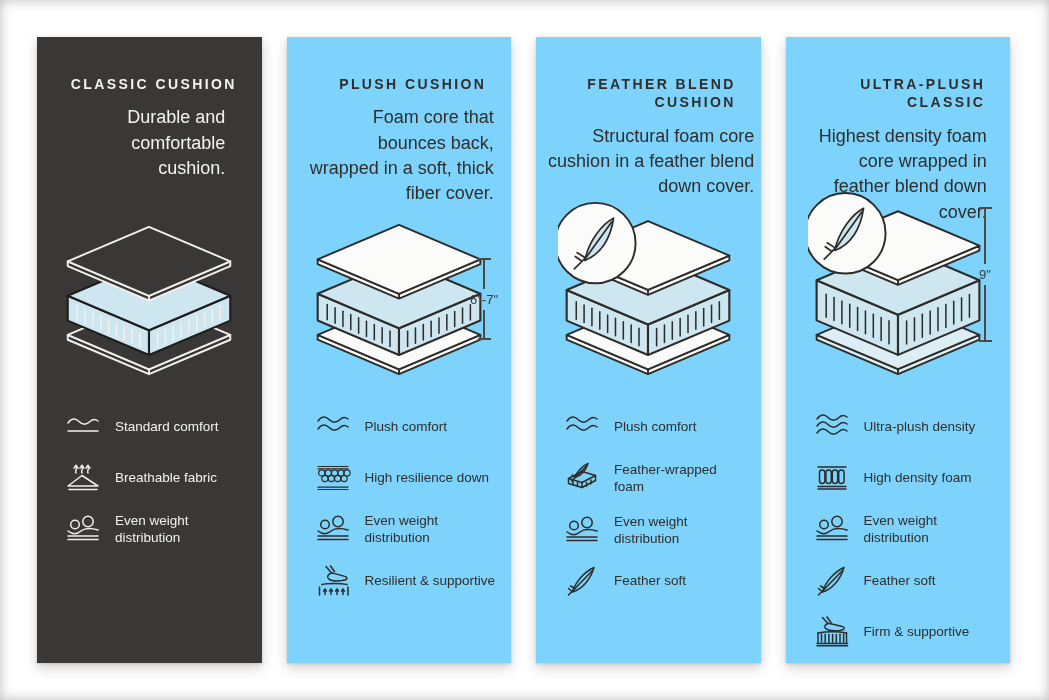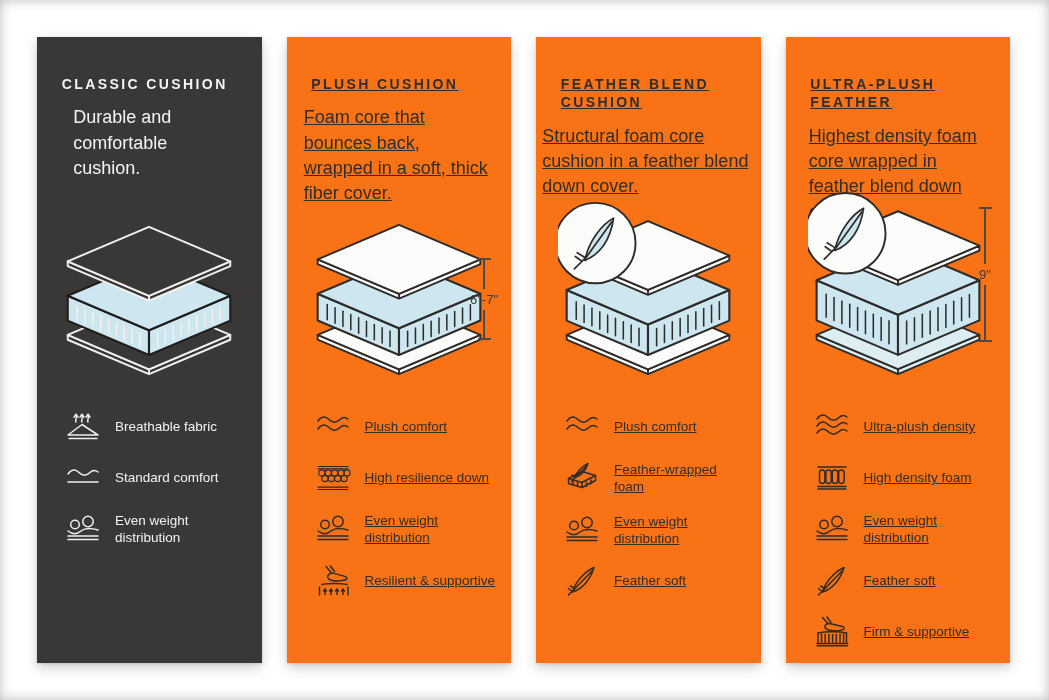--- a/index.html
+++ b/index.html
@@ -9,22 +9,22 @@
     background:#ffffff;
     font-family:"Liberation Sans", sans-serif;
   }
   .page-shadow{ position:absolute; inset:0; pointer-events:none; z-index:50;
     box-shadow: inset 0 0 12px rgba(60,60,65,.35); }
   .board{ position:absolute; left:37px; top:37px; width:973px; height:626px;
     display:flex; gap:25px; }
   .card{ flex:1 1 0; display:flex; flex-direction:column; align-items:center;
     box-shadow:0 5px 12px rgba(0,0,0,.18), 0 1px 3px rgba(0,0,0,.12); }
   .card.dark{ background:#3a3836; color:#f4f3f1; }
-  .card.light{ background:#f97316; color:#2f2e2c;text-decoration:underline; }
-  .card-header{ height:152px; padding-top:38px; text-align:left; width:100%; }
+  .card.light{ background:#7dd3fc; color:#2f2e2c; }
+  .card-header{ height:152px; padding-top:38px; text-align:right; width:100%; }
   .card-title{ margin:0 auto; font-size:14px; font-weight:bold; letter-spacing:2.4px;
     line-height:1.32; max-width:175px; }
   .card-desc{ margin:12px auto 0; font-size:18px; line-height:1.4; }
   .card:nth-child(1) .card-desc{ max-width:152px; }
   .card:nth-child(2) .card-desc{ max-width:190px; }
   .card:nth-child(3) .card-desc{ max-width:212px; }
   .card:nth-child(4) .card-desc{ max-width:178px; }
   .illus{ height:213px; width:100%; position:relative; display:flex;
     justify-content:center; align-items:flex-end; padding-bottom:24px; }
   .measure{ position:absolute; display:flex; flex-direction:column; align-items:center;
@@ -86,40 +86,40 @@
       <path d="M94 74 V79" stroke="#f2f1ee" stroke-width="2"></path>
       <path d="M94 2 L179 38 L94 74 L9 38 Z" fill="#3a3836" stroke="#f2f1ee" stroke-width="2" stroke-linejoin="round"></path>
 
   </svg>
 
     </div>
     <ul class="features">
         <li class="feature-row">
       <span class="ficon">
             <svg width="36" height="32" viewBox="0 0 36 32" fill="none" stroke="currentColor" stroke-width="1.5" stroke-linecap="round" stroke-linejoin="round">
+              <path d="M3 12 C6.5 7 10.5 7 14 10.5 C17.5 14 21.5 14 25 10.5 C27.5 8 30.5 8 33 10"></path>
+              <path d="M3 20 H33"></path>
+            </svg>
+          </span>
+      <span class="flabel">Standard comfort</span>
+    </li>
+        <li class="feature-row">
+      <span class="ficon">
+            <svg width="36" height="32" viewBox="0 0 36 32" fill="none" stroke="currentColor" stroke-width="1.5" stroke-linecap="round" stroke-linejoin="round">
               <path d="M3 24 L17 13.5 L33 24 Z"></path>
               <path d="M4 27.5 H32"></path>
     <path d="M11 11 C9.5 9 12.5 7.5 11 5"></path>
               <path d="M9 6.2 L11 3.2 L13 6.2"></path>
     <path d="M17 11 C15.5 9 18.5 7.5 17 5"></path>
               <path d="M15 6.2 L17 3.2 L19 6.2"></path>
     <path d="M23 11 C21.5 9 24.5 7.5 23 5"></path>
               <path d="M21 6.2 L23 3.2 L25 6.2"></path>
             </svg>
           </span>
       <span class="flabel">Breathable fabric</span>
-    </li>
-        <li class="feature-row">
-      <span class="ficon">
-            <svg width="36" height="32" viewBox="0 0 36 32" fill="none" stroke="currentColor" stroke-width="1.5" stroke-linecap="round" stroke-linejoin="round">
-              <path d="M3 12 C6.5 7 10.5 7 14 10.5 C17.5 14 21.5 14 25 10.5 C27.5 8 30.5 8 33 10"></path>
-              <path d="M3 20 H33"></path>
-            </svg>
-          </span>
-      <span class="flabel">Standard comfort</span>
     </li>
         <li class="feature-row">
       <span class="ficon">
             <svg width="36" height="32" viewBox="0 0 36 32" fill="none" stroke="currentColor" stroke-width="1.5" stroke-linecap="round" stroke-linejoin="round">
               <circle cx="10" cy="11.5" r="4.3"></circle>
               <circle cx="23" cy="8.5" r="5.2"></circle>
     <path d="M3 18 C7.5 21.5 12 21.5 16 18 C20 14.8 27 15.2 33 17"></path>
     <path d="M3 23 H33"></path>
               <path d="M3 26.5 H33"></path>
             </svg>
@@ -340,21 +340,21 @@
               <path d="M8 26.5 L4.5 23.5"></path>
               <path d="M11 23.5 L6.5 21"></path>
             </svg>
           </span>
       <span class="flabel">Feather soft</span>
     </li>
       </ul>
   </section>
     <section class="card light">
     <header class="card-header">
-      <h2 class="card-title">ULTRA-PLUSH FEATHER</h2>
+      <h2 class="card-title">ULTRA-PLUSH CLASSIC</h2>
       <p class="card-desc">Highest density foam core wrapped in feather blend down cover.</p>
     </header>
     <div class="illus">
       <svg width="180" height="187" viewBox="0 0 188 195" fill="none">
     <path d="M9 150 L9 155 L94 191 L179 155 L179 150 L94 186 Z" fill="#dcedf4" stroke="#2d2c29" stroke-width="2" stroke-linejoin="round"></path>
       <path d="M94 186 V191" stroke="#2d2c29" stroke-width="2"></path>
       <path d="M94 114 L179 150 L94 186 L9 150 Z" fill="#dcedf4" stroke="#2d2c29" stroke-width="2" stroke-linejoin="round"></path>
 
     <path d="M9 93 L94 129 L94 171 L9 135 Z" fill="#cde6f0" stroke="#2d2c29" stroke-width="2.2" stroke-linejoin="round"></path>
     <path d="M179 93 L94 129 L94 171 L179 135 Z" fill="#cde6f0" stroke="#2d2c29" stroke-width="2.2" stroke-linejoin="round"></path>

